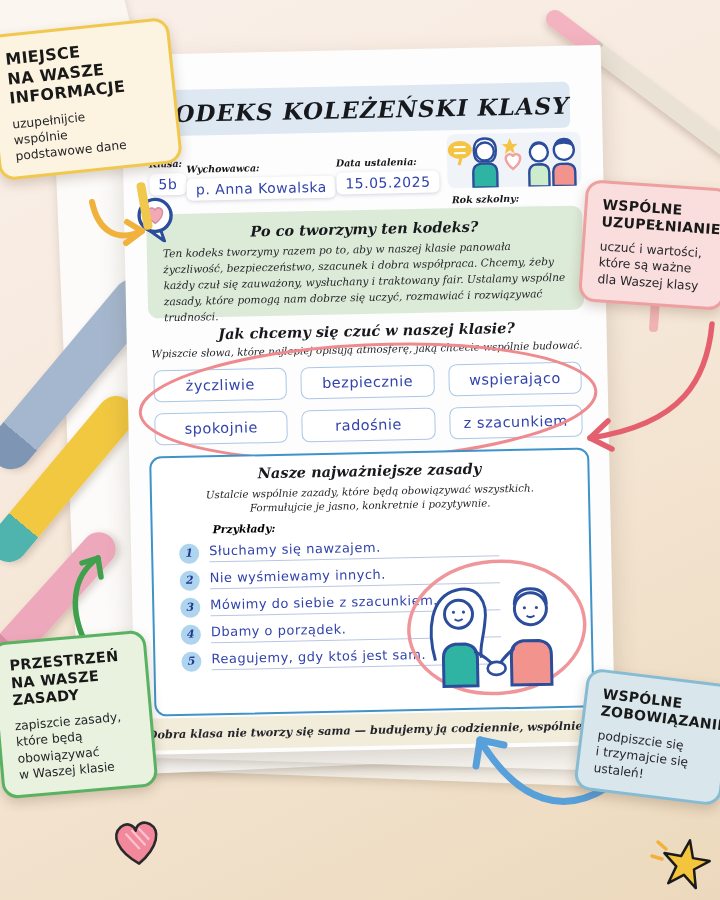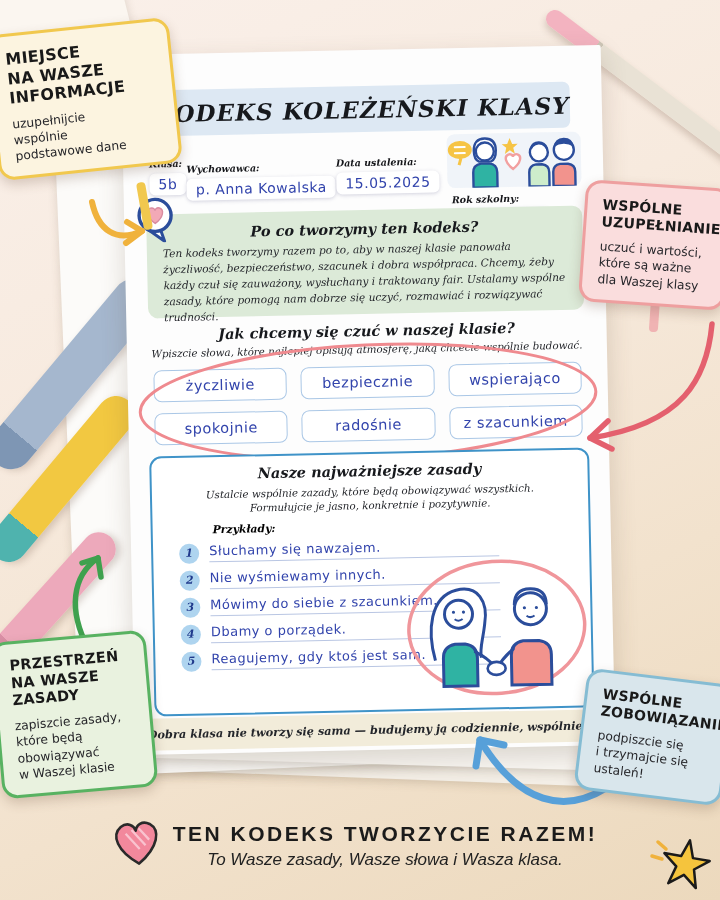--- a/index.html
+++ b/index.html
@@ -271,20 +271,18 @@
 ZOBOWIĄZANIE</div>
     <div class="c-bd">podpiszcie się
 i trzymajcie się
 ustaleń!</div>
   </div>
 
   <svg class="heart-doodle" viewBox="0 0 56 52">
     <path d="M28,46 C8,32 4,16 14,9 C21,4.5 27,9 28,14 C29,9 35,4.5 42,9 C52,16 48,32 28,46 Z" fill="#f2889c" stroke="#2a2a2a" stroke-width="2.5" stroke-linejoin="round"></path>
     <path d="M18,16 L30,32 M24,13 L36,29 M31,12 L40,24" stroke="#f9c3cf" stroke-width="2.2"></path>
   </svg>
-  <div class="banner-title">TEN KODEKS TWORZYCIE RAZEM!</div>
-  <div class="banner-sub">To Wasze zasady, Wasze słowa i Wasza klasa.</div>
   <svg class="star-doodle" viewBox="0 0 66 64">
     <path d="M10,12 L18,19 M4,26 L14,29" stroke="#f0b23c" stroke-width="3.5" stroke-linecap="round"></path>
     <path d="M38,10 L44,27 L61,27 L47,38 L52,56 L38,45 L24,56 L29,38 L15,27 L32,27 Z" fill="#f5c43d" stroke="#1a1a1a" stroke-width="2.5" stroke-linejoin="round" transform="rotate(10 38 33)"></path>
   </svg>
 
 </div>
 
 </body></html>

